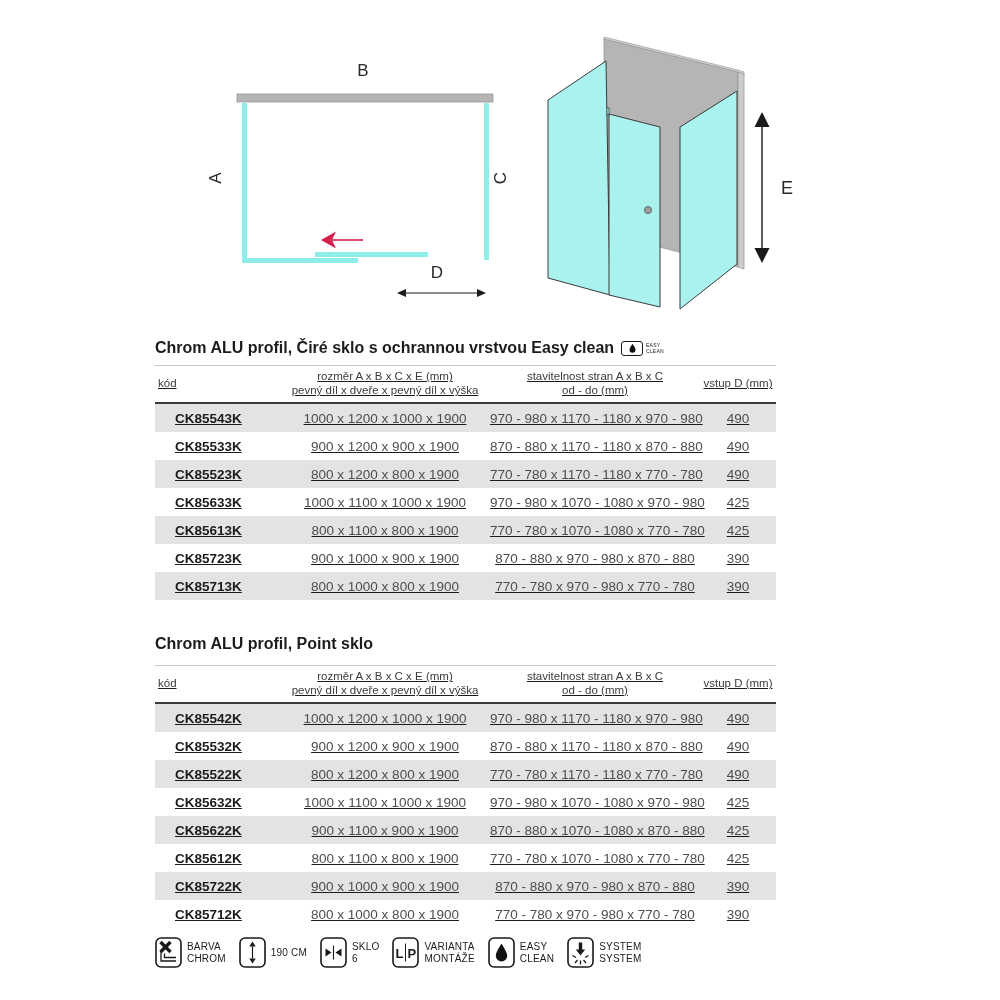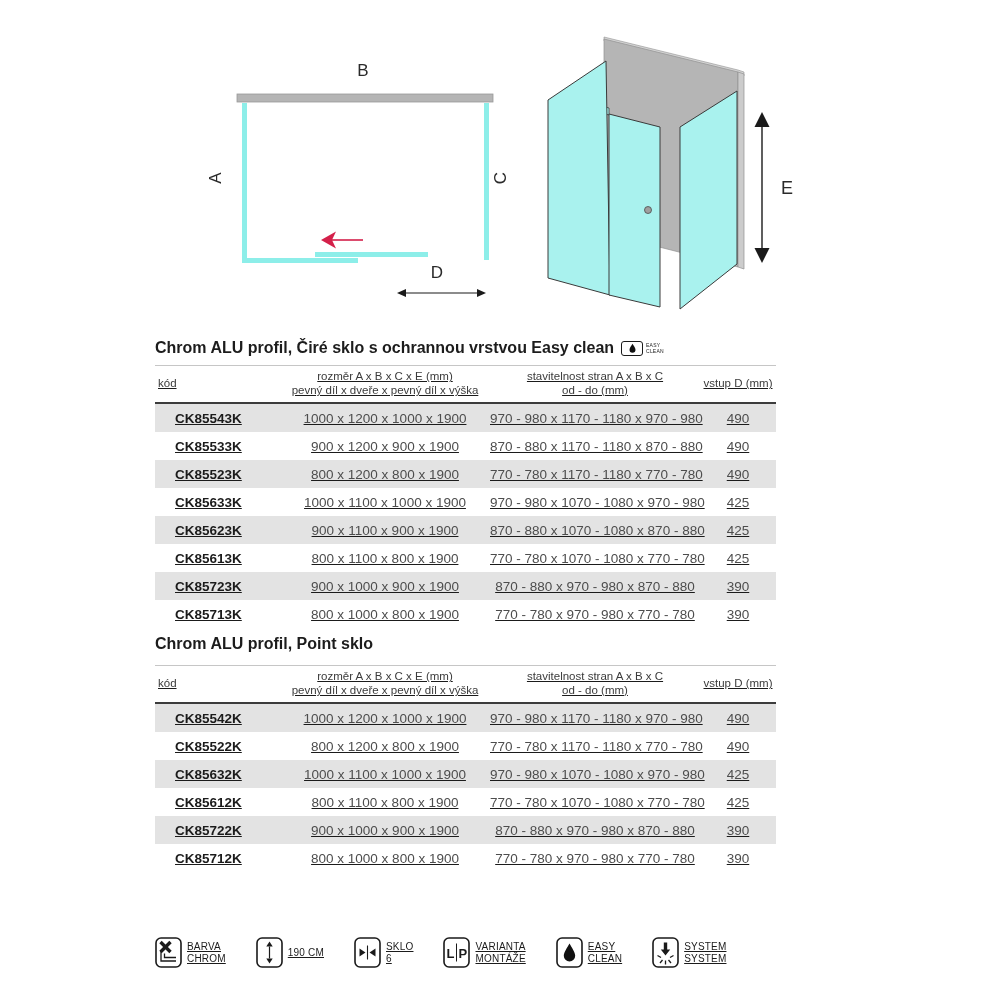--- a/index.html
+++ b/index.html
@@ -62,21 +62,21 @@
   }
   .spec-table tbody td.col-code {
     text-align: left; padding-left: 20px;
     font-weight: bold; color: #1b1b1b;
   }
   .spec-table tbody tr:nth-child(odd) { background: #e3e3e3; }
 
   
   #legend {
     position: absolute; left: 155px; top: 937px;
-    display: flex; gap: 30px; align-items: center; text-decoration: underline;
+    display: flex; gap: 13px; align-items: center;
   }
   .legend-item { display: flex; align-items: center; gap: 5px; }
   .legend-label {
     font-size: 10px; line-height: 1.2; color: #1b1b1b;
     letter-spacing: 0.2px; white-space: nowrap;
   }
 </style>
 </head>
 <body>
 
@@ -173,26 +173,20 @@
         <td class="col-stavitelnost">770 - 780 x 1170 - 1180 x 770 - 780</td>
         <td class="col-vstup">490</td>
       </tr>
       <tr>
         <td class="col-code">CK85633K</td>
         <td class="col-rozmer">1000 x 1100 x 1000 x 1900</td>
         <td class="col-stavitelnost">970 - 980 x 1070 - 1080 x 970 - 980</td>
         <td class="col-vstup">425</td>
       </tr>
       <tr>
-        <td class="col-code">CK85623K</td>
-        <td class="col-rozmer">900 x 1100 x 900 x 1900</td>
-        <td class="col-stavitelnost">870 - 880 x 1070 - 1080 x 870 - 880</td>
-        <td class="col-vstup">425</td>
-      </tr>
-      <tr>
         <td class="col-code">CK85613K</td>
         <td class="col-rozmer">800 x 1100 x 800 x 1900</td>
         <td class="col-stavitelnost">770 - 780 x 1070 - 1080 x 770 - 780</td>
         <td class="col-vstup">425</td>
       </tr>
       <tr>
         <td class="col-code">CK85723K</td>
         <td class="col-rozmer">900 x 1000 x 900 x 1900</td>
         <td class="col-stavitelnost">870 - 880 x 970 - 980 x 870 - 880</td>
         <td class="col-vstup">390</td>
@@ -232,29 +226,41 @@
     </tr>
   </thead>
   <tbody>
       <tr>
         <td class="col-code">CK85542K</td>
         <td class="col-rozmer">1000 x 1200 x 1000 x 1900</td>
         <td class="col-stavitelnost">970 - 980 x 1170 - 1180 x 970 - 980</td>
         <td class="col-vstup">490</td>
       </tr>
       <tr>
+        <td class="col-code">CK85532K</td>
+        <td class="col-rozmer">900 x 1200 x 900 x 1900</td>
+        <td class="col-stavitelnost">870 - 880 x 1170 - 1180 x 870 - 880</td>
+        <td class="col-vstup">490</td>
+      </tr>
+      <tr>
         <td class="col-code">CK85522K</td>
         <td class="col-rozmer">800 x 1200 x 800 x 1900</td>
         <td class="col-stavitelnost">770 - 780 x 1170 - 1180 x 770 - 780</td>
         <td class="col-vstup">490</td>
       </tr>
       <tr>
         <td class="col-code">CK85632K</td>
         <td class="col-rozmer">1000 x 1100 x 1000 x 1900</td>
         <td class="col-stavitelnost">970 - 980 x 1070 - 1080 x 970 - 980</td>
+        <td class="col-vstup">425</td>
+      </tr>
+      <tr>
+        <td class="col-code">CK85622K</td>
+        <td class="col-rozmer">900 x 1100 x 900 x 1900</td>
+        <td class="col-stavitelnost">870 - 880 x 1070 - 1080 x 870 - 880</td>
         <td class="col-vstup">425</td>
       </tr>
       <tr>
         <td class="col-code">CK85612K</td>
         <td class="col-rozmer">800 x 1100 x 800 x 1900</td>
         <td class="col-stavitelnost">770 - 780 x 1070 - 1080 x 770 - 780</td>
         <td class="col-vstup">425</td>
       </tr>
       <tr>
         <td class="col-code">CK85722K</td>

